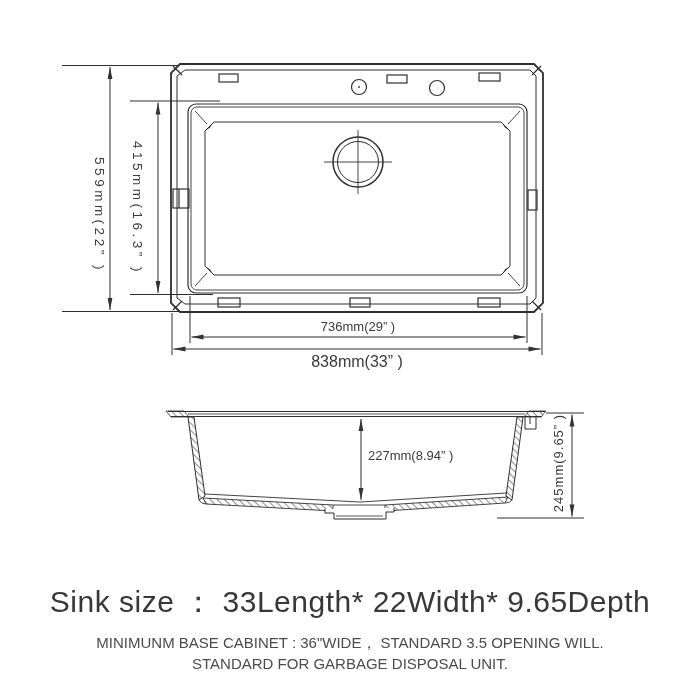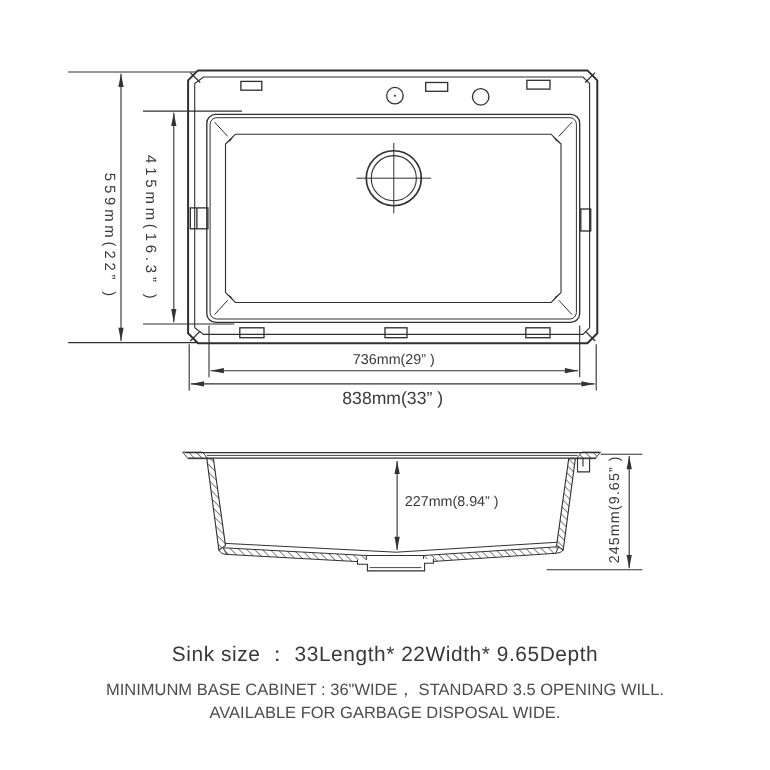--- a/index.html
+++ b/index.html
@@ -5,21 +5,21 @@
   html,body{margin:0;padding:0;background:#ffffff;}
   body{width:700px;height:700px;position:relative;overflow:hidden;
        font-family:"Liberation Sans", sans-serif;}
   #drawing{position:absolute;left:0;top:0;}
   svg text{font-family:"Liberation Sans", sans-serif;fill:#3a3a3a;}
   .dimtxt{font-size:13px;}
   .dimtxt-big{font-size:16px;}
   .dimtxt-vert{font-size:13.5px;letter-spacing:3.5px;}
   .dimtxt-vert2{font-size:13px;letter-spacing:1px;}
   .caption{position:absolute;left:0;top:582px;width:700px;text-align:center;}
-  .caption-title{font-size:19px;color:#383838;letter-spacing:0.5px;}
+  .caption-title{font-size:30px;color:#383838;letter-spacing:0.5px;}
   .caption-notes{margin-top:9px;font-size:15px;line-height:21px;color:#4c4c4c;}
 </style>
 </head>
 <body>
 
 <svg id="drawing" width="700" height="580" viewBox="0 0 700 580" fill="none" stroke="#2f2f2f" stroke-width="1.2" stroke-linecap="butt">
 
   <defs>
     <marker id="ah" viewBox="0 0 13 6" refX="12.5" refY="3" markerWidth="13" markerHeight="6" orient="auto-start-reverse">
       <path d="M12.5,3 L0.5,0.6 L0.5,5.4 Z" fill="#333" stroke="none"></path>
@@ -165,15 +165,15 @@
       <line x1="572" y1="414.5" x2="572" y2="516.5" marker-start="url(#ah)" marker-end="url(#ah)"></line>
       <text class="dimtxt-vert2" x="563" y="463" text-anchor="middle" transform="rotate(-90 563 463)" stroke="none">245mm(9.65” )</text>
     </g>
   </g>
 </svg>
 
 <div class="caption">
   <div class="caption-title">Sink size ： 33Length* 22Width* 9.65Depth</div>
   <div class="caption-notes">
     <div>MINIMUNM BASE CABINET : 36"WIDE，  STANDARD 3.5 OPENING WILL.</div>
-    <div>AVAILABLE FOR GARBAGE DISPOSAL WIDE.</div>
+    <div>STANDARD FOR GARBAGE DISPOSAL UNIT.</div>
   </div>
 </div>
 
 </body></html>

